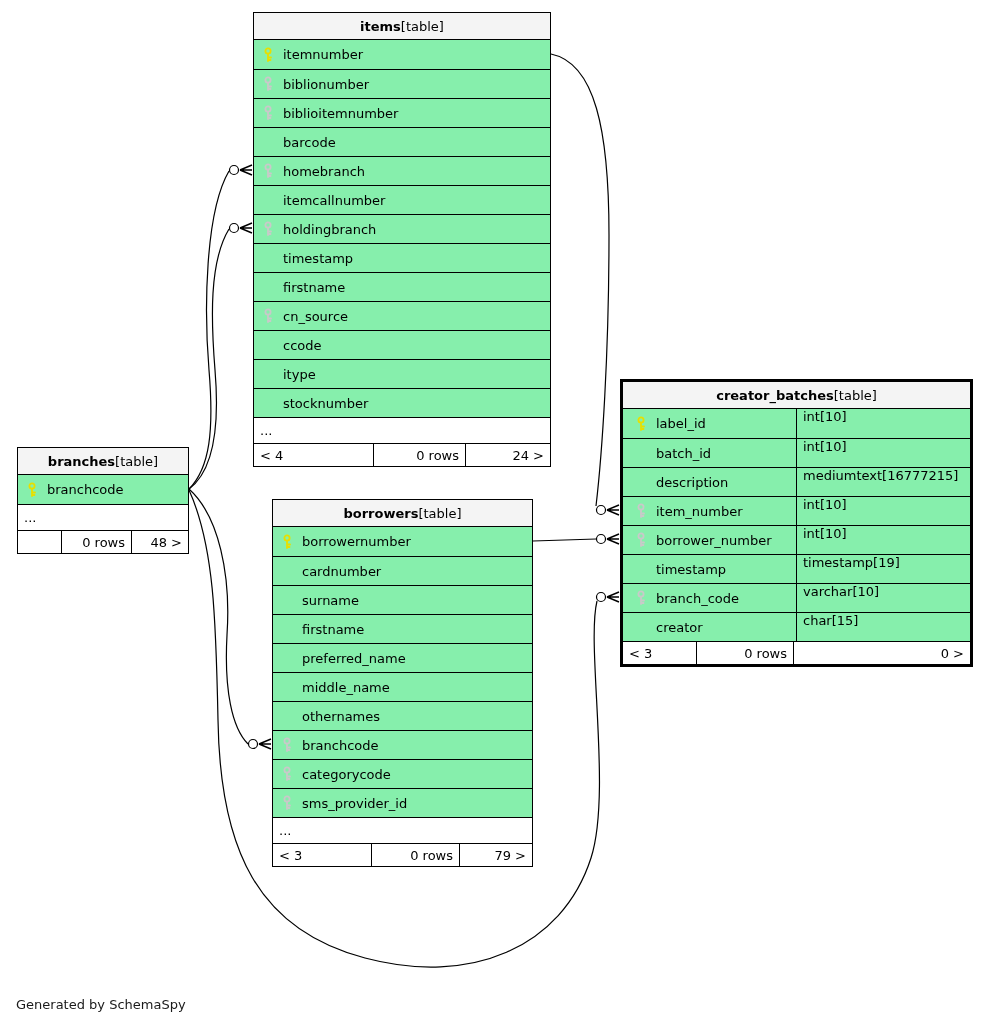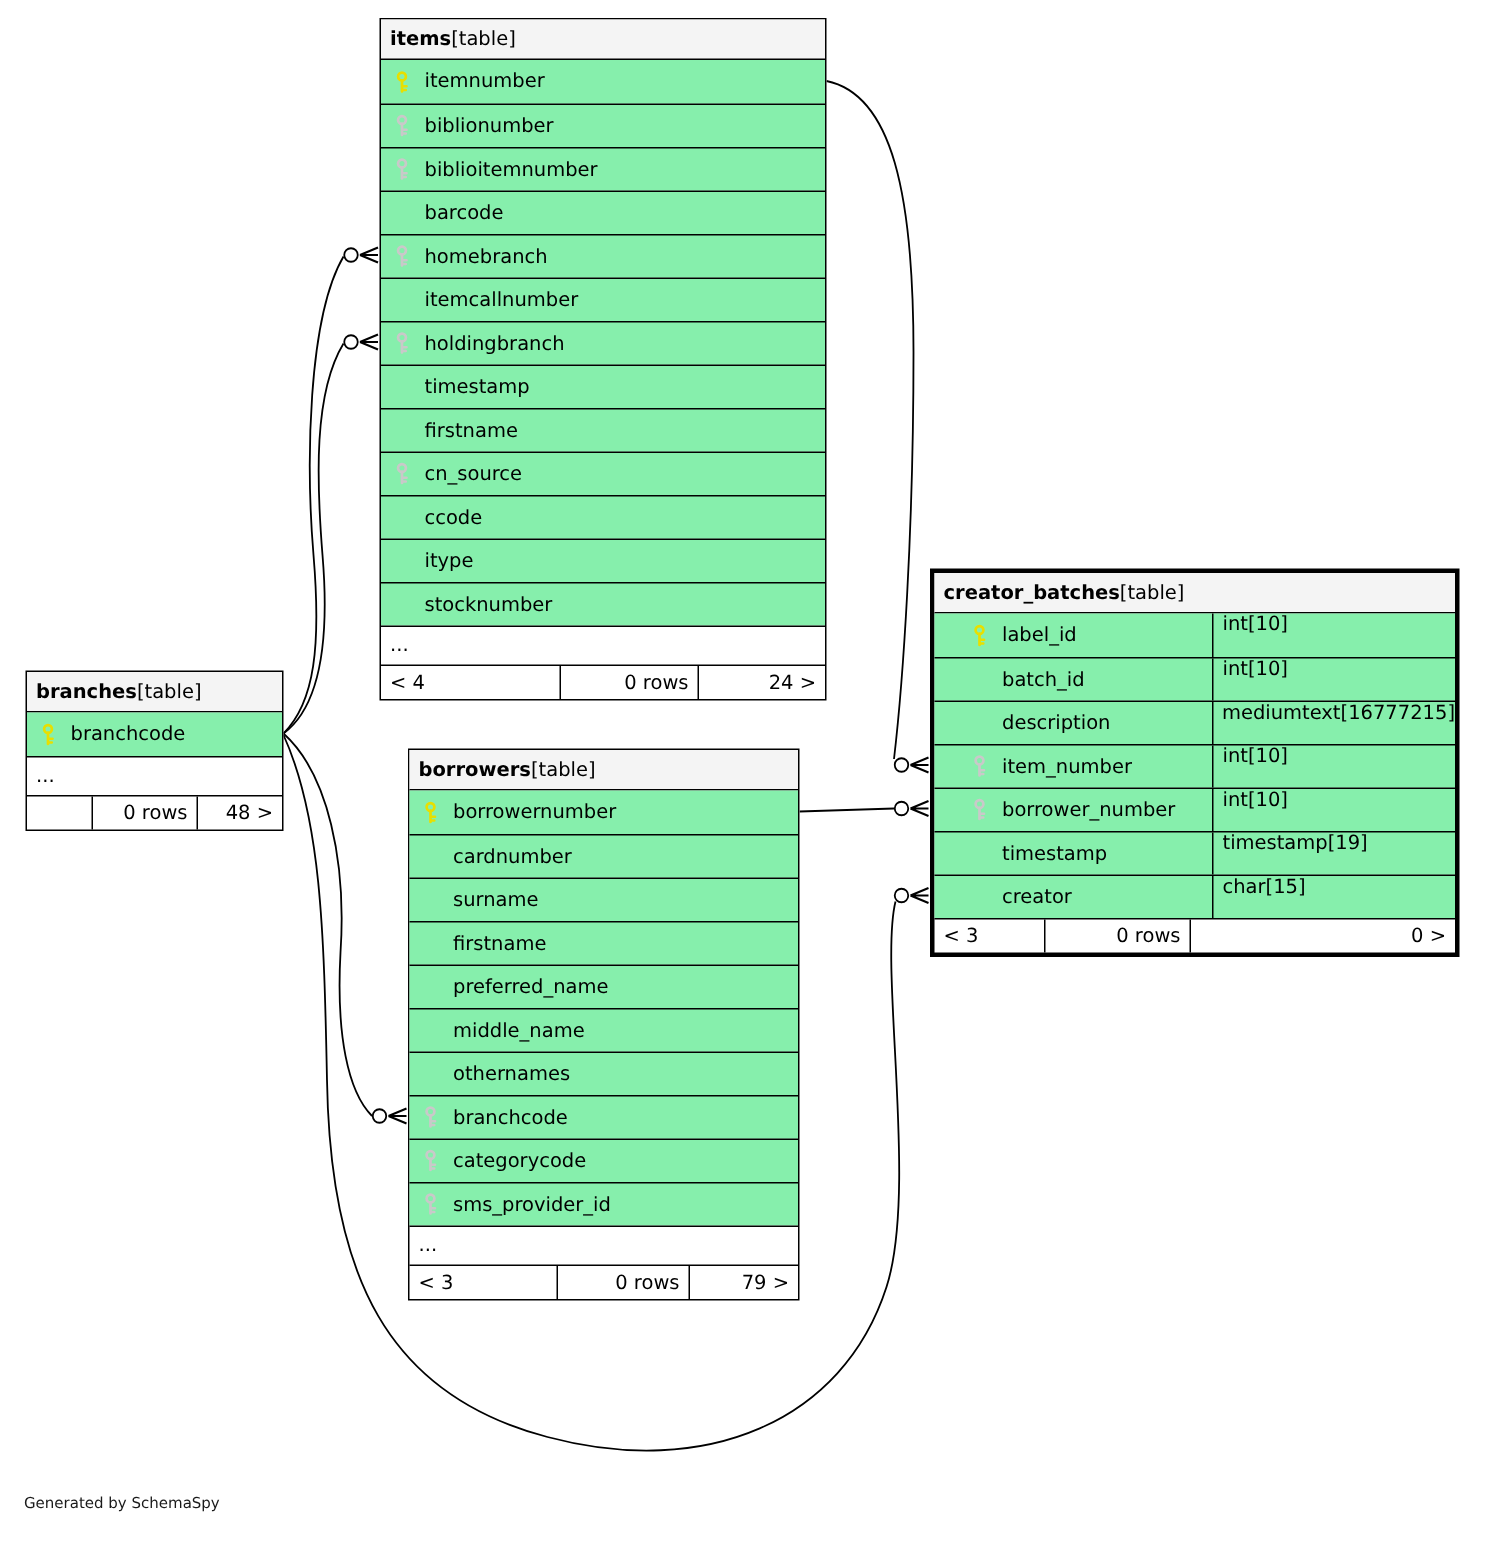--- a/index.html
+++ b/index.html
@@ -8,61 +8,61 @@
     --header_bg:#f4f4f4;
     --line:#000000;
   }
   html,body{margin:0;padding:0}
   body{
     position:relative;width:991px;height:1030px;background:#ffffff;
     font-family:"DejaVu Sans","Liberation Sans",sans-serif;font-size:13px;color:#000;
     overflow:hidden;
   }
   .tbl{position:absolute;background:#fff;border:1px solid var(--line);box-sizing:border-box}
-  .hdr{height:27px;display:flex;justify-content:flex-start;align-items:center;
+  .hdr{height:27px;display:flex;justify-content:center;align-items:center;
        padding:0 6px;background:var(--header_bg);border-bottom:1px solid var(--line);box-sizing:border-box}
   .tname{font-weight:bold}
   .ttag{font-weight:normal}
   .row{height:29px;display:flex;align-items:center;padding-left:8px;box-sizing:border-box;background:#86efac}
   .row + .row{border-top:1px solid var(--line)}
   .keyicon{width:12px;height:16px;margin-right:9px;flex:none;display:inline-flex}
   .keyicon svg{fill:none;stroke-width:1.8;stroke-linecap:round}
   .keyicon[data-key="none"] svg{visibility:hidden}
   .keyicon[data-key="pk"] svg{stroke:var(--pk_key)}
   .keyicon[data-key="fk"] svg{stroke:var(--fk_key)}
   .ellipsis{height:26px;display:flex;align-items:center;padding-left:6px;
             border-top:1px solid var(--line);box-sizing:border-box}
   .foot{height:23px;display:flex;border-top:1px solid var(--line);box-sizing:border-box}
   .fc{display:flex;align-items:center;box-sizing:border-box;padding:0 6px;height:100%}
   .fc + .fc{border-left:1px solid var(--line)}
   .fcl{justify-content:flex-start}
   .fcr{justify-content:flex-end}
   .fgrow{flex:1}
   
-  .cbrow{padding-left:16px}
+  .cbrow{padding-left:4px}
   .namecell{width:170px;height:100%;display:flex;align-items:center;padding-left:8px;
             border-right:1px solid var(--line);box-sizing:border-box}
   .typecell{flex:1;height:100%;display:flex;align-items:flex-start;padding-left:6px;box-sizing:border-box}
 
   #tbl-items{left:253px;top:12px;width:298px}
   #tbl-branches{left:17px;top:447px;width:172px}
   #tbl-borrowers{left:272px;top:499px;width:261px}
   #tbl-cb{left:620px;top:379px;width:353px;border-width:3px}
 
   #tbl-items .fc1{width:119px}   #tbl-items .fc2{width:92px}
   #tbl-branches .fc1{width:43px} #tbl-branches .fc2{width:70px}
   #tbl-borrowers .fc1{width:98px}#tbl-borrowers .fc2{width:88px}
   #tbl-cb .fc1{width:73px}       #tbl-cb .fc2{width:97px}
 
   #rels{position:absolute;left:0;top:0;width:991px;height:1030px;pointer-events:none}
   #rels path.rel{fill:none;stroke:var(--line);stroke-width:1.2}
   #rels circle.dot{fill:#fff;stroke:var(--line);stroke-width:1.2}
   #rels path.crow{fill:none;stroke:var(--line);stroke-width:1.4}
 
-  #note{position:absolute;left:16px;top:997px;font-size:10px;color:#1a1a1a}
+  #note{position:absolute;left:16px;top:997px;font-size:13px;color:#1a1a1a}
 </style>
 </head>
 <body>
 
 <svg id="rels" viewBox="0 0 991 1030">
 
   <path class="rel" d="M 551 54 C 595 63 609 130 609 235 C 609 355 602 455 596 506"></path>
 
   <path class="rel" d="M 533 541 L 596 539"></path>
 
@@ -444,20 +444,34 @@
           </svg>
         </span>
       <span>timestamp</span>
     </div>
     <div class="typecell">
         <span>timestamp[19]</span>
       </div>
   </div>
   <div class="row cbrow">
     <div class="namecell">
+      <span class="keyicon" data-key="fk">
+          <svg viewBox="0 0 12 16" width="12" height="16">
+            <circle cx="6" cy="4" r="2.6"></circle>
+            <path d="M6 6.6 V14 M6 10.5 H9 M6 13 H8.5"></path>
+          </svg>
+        </span>
+      <span>branch_code</span>
+    </div>
+    <div class="typecell">
+        <span>varchar[10]</span>
+      </div>
+  </div>
+  <div class="row cbrow">
+    <div class="namecell">
       <span class="keyicon" data-key="none">
           <svg viewBox="0 0 12 16" width="12" height="16">
             <circle cx="6" cy="4" r="2.6"></circle>
             <path d="M6 6.6 V14 M6 10.5 H9 M6 13 H8.5"></path>
           </svg>
         </span>
       <span>creator</span>
     </div>
     <div class="typecell">
         <span>char[15]</span>

